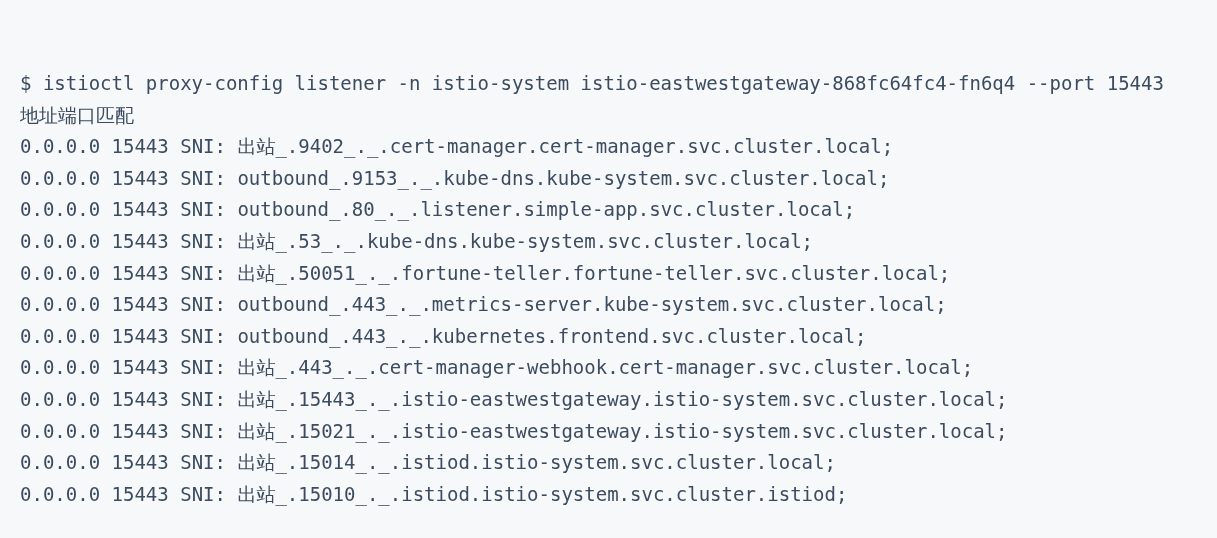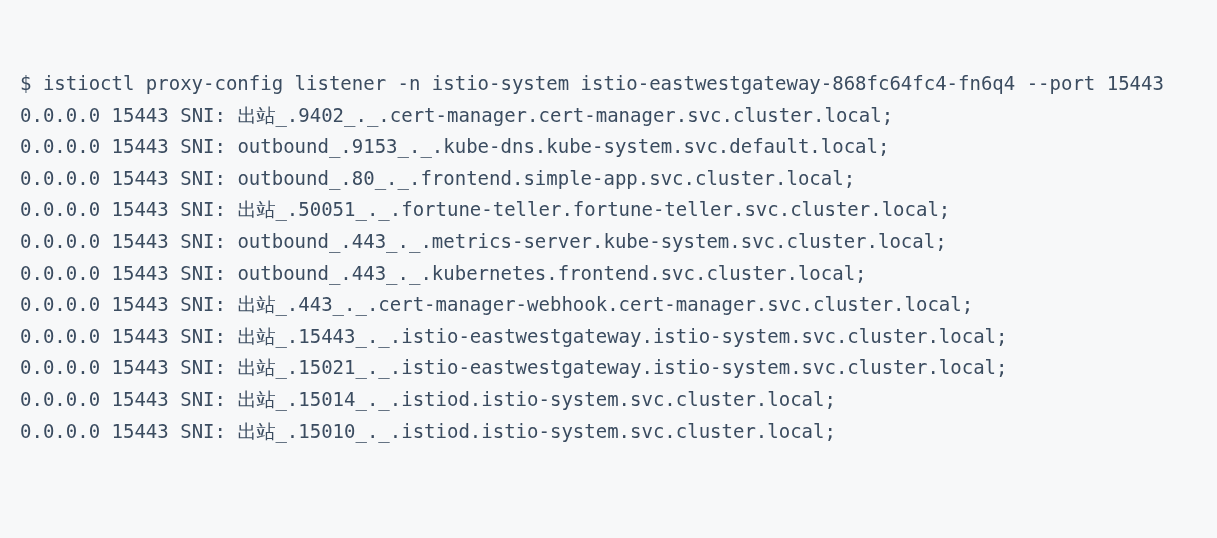--- a/index.html
+++ b/index.html
@@ -31,39 +31,41 @@
     font-weight: 400;
   }
 </style>
 </head>
 <body>
 
 <div class="code-block">
 
   <div class="line"><span>$</span> <span>istioctl proxy-config listener -n istio-system istio-eastwestgateway-868fc64fc4-fn6q4 --port 15443</span></div>
 
+  <div class="line cjk">地址端口匹配</div>
 
   <div class="line"><span>0.0.0.0</span> <span>15443</span> <span>SNI:</span> <span>出站_.9402_._.cert-manager.cert-manager.svc.cluster.local;</span></div>
 
-  <div class="line"><span>0.0.0.0</span> <span>15443</span> <span>SNI:</span> <span>outbound_.9153_._.kube-dns.kube-system.svc.default.local;</span></div>
+  <div class="line"><span>0.0.0.0</span> <span>15443</span> <span>SNI:</span> <span>outbound_.9153_._.kube-dns.kube-system.svc.cluster.local;</span></div>
 
-  <div class="line"><span>0.0.0.0</span> <span>15443</span> <span>SNI:</span> <span>outbound_.80_._.frontend.simple-app.svc.cluster.local;</span></div>
+  <div class="line"><span>0.0.0.0</span> <span>15443</span> <span>SNI:</span> <span>outbound_.80_._.listener.simple-app.svc.cluster.local;</span></div>
 
+  <div class="line"><span>0.0.0.0</span> <span>15443</span> <span>SNI:</span> <span>出站_.53_._.kube-dns.kube-system.svc.cluster.local;</span></div>
 
   <div class="line"><span>0.0.0.0</span> <span>15443</span> <span>SNI:</span> <span>出站_.50051_._.fortune-teller.fortune-teller.svc.cluster.local;</span></div>
 
   <div class="line"><span>0.0.0.0</span> <span>15443</span> <span>SNI:</span> <span>outbound_.443_._.metrics-server.kube-system.svc.cluster.local;</span></div>
 
   <div class="line"><span>0.0.0.0</span> <span>15443</span> <span>SNI:</span> <span>outbound_.443_._.kubernetes.frontend.svc.cluster.local;</span></div>
 
 
   <div class="line"><span>0.0.0.0</span> <span>15443</span> <span>SNI:</span> <span>出站_.443_._.cert-manager-webhook.cert-manager.svc.cluster.local;</span></div>
 
   <div class="line"><span>0.0.0.0</span> <span>15443</span> <span>SNI:</span> <span>出站_.15443_._.istio-eastwestgateway.istio-system.svc.cluster.local;</span></div>
 
   <div class="line"><span>0.0.0.0</span> <span>15443</span> <span>SNI:</span> <span>出站_.15021_._.istio-eastwestgateway.istio-system.svc.cluster.local;</span></div>
 
   <div class="line"><span>0.0.0.0</span> <span>15443</span> <span>SNI:</span> <span>出站_.15014_._.istiod.istio-system.svc.cluster.local;</span></div>
 
 
-  <div class="line"><span>0.0.0.0</span> <span>15443</span> <span>SNI:</span> <span>出站_.15010_._.istiod.istio-system.svc.cluster.local;</span></div>
+  <div class="line"><span>0.0.0.0</span> <span>15443</span> <span>SNI:</span> <span>出站_.15010_._.istiod.istio-system.svc.cluster.istiod;</span></div>
 
 </div>
 
 </body></html>

